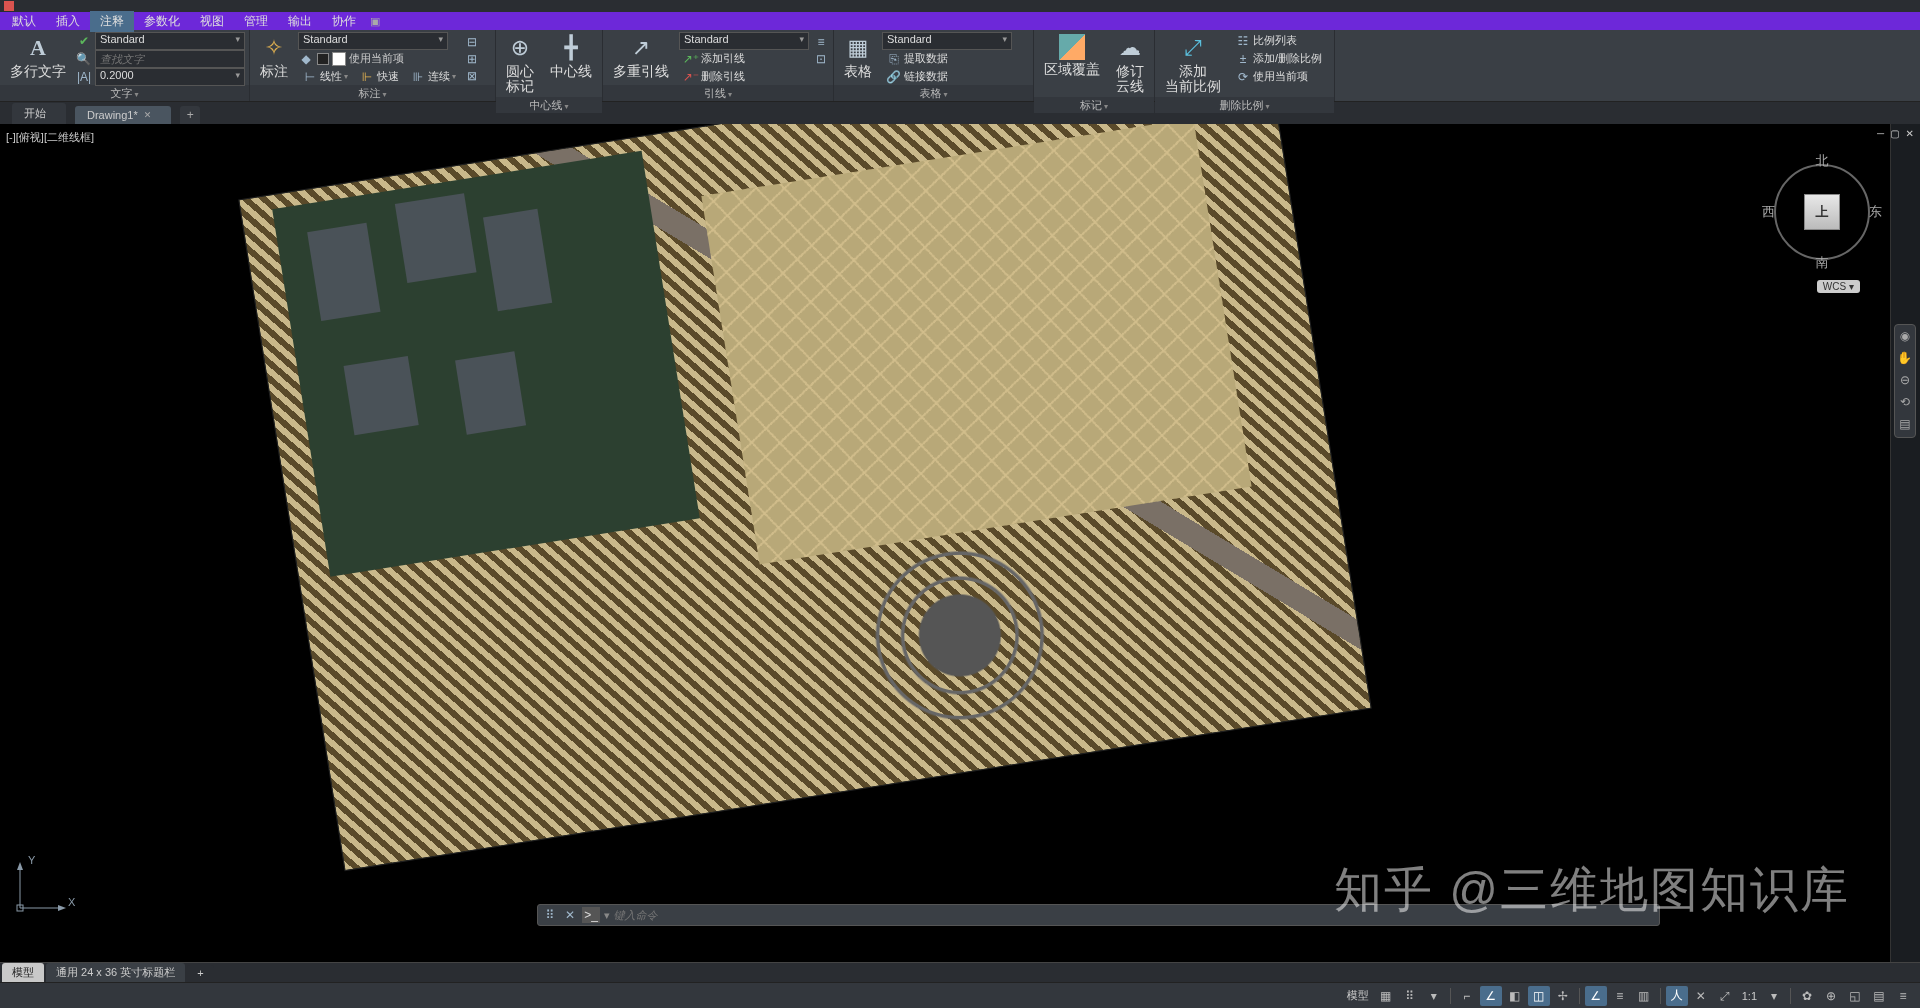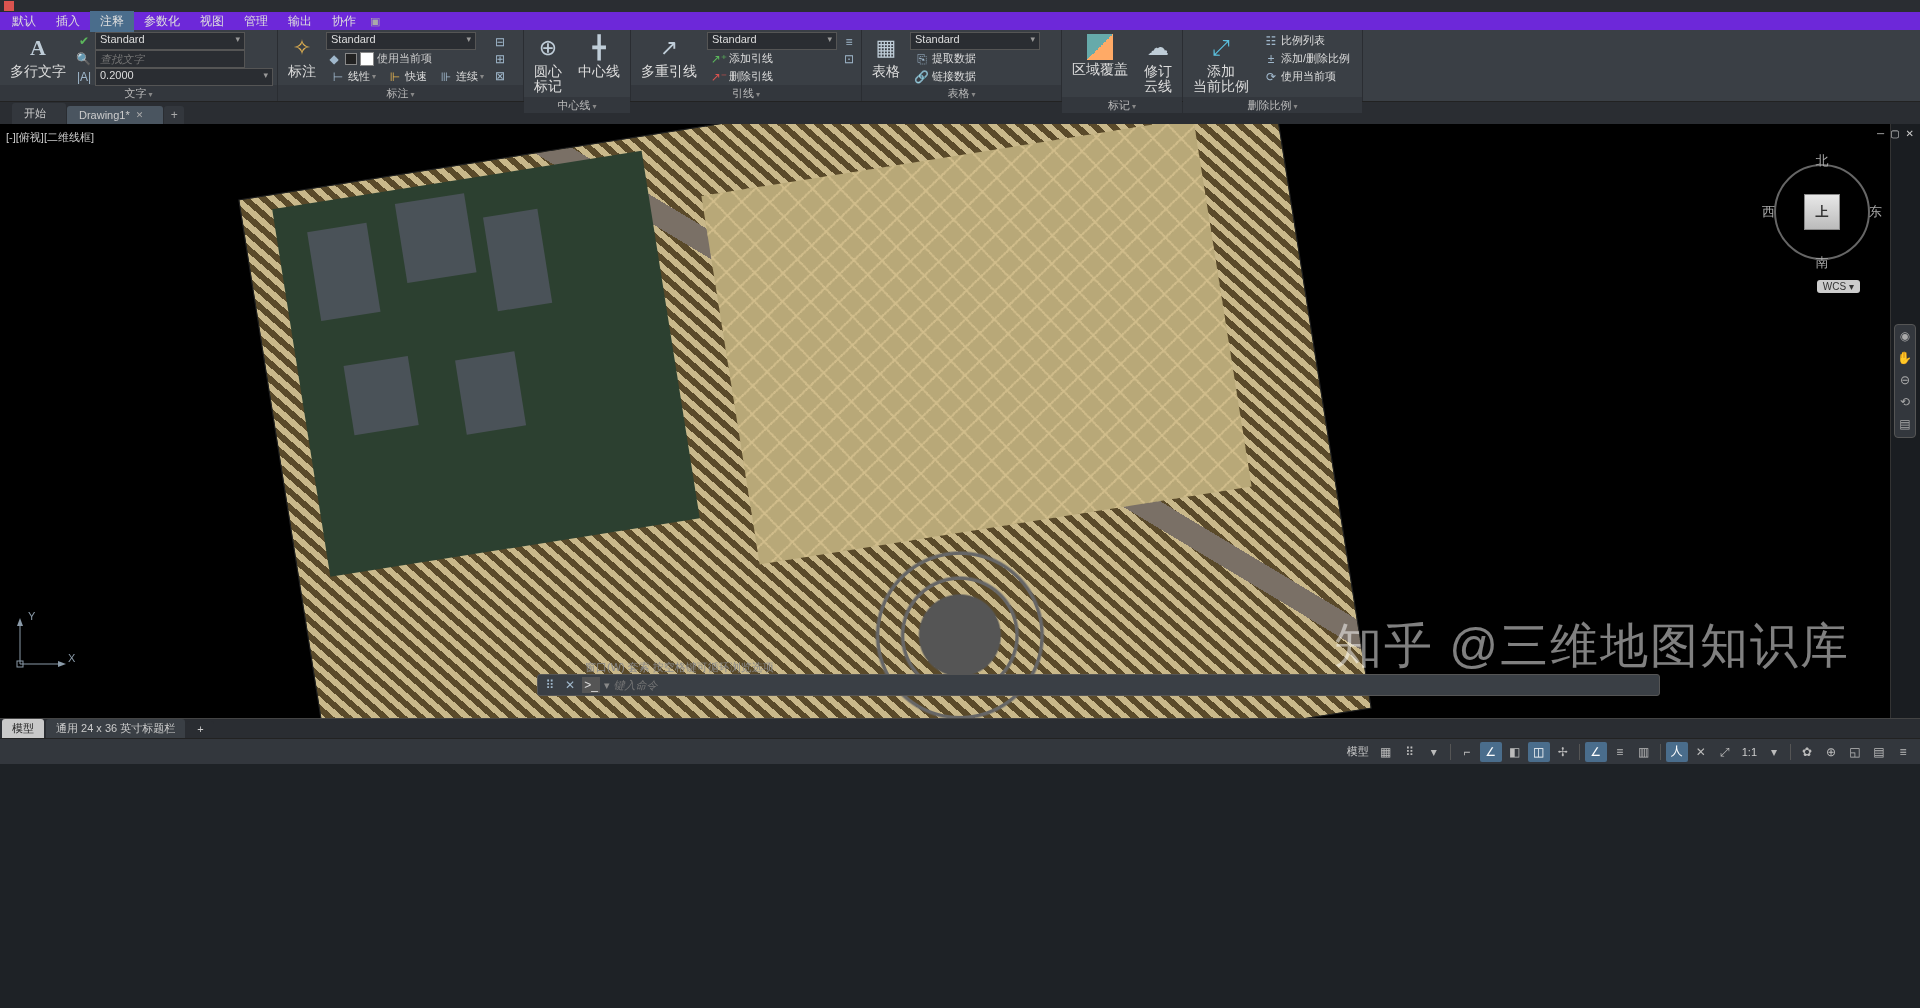--- a/index.html
+++ b/index.html
@@ -30,28 +30,28 @@
 .row-line { display: flex; align-items: center; gap: 3px; height: 17px; }
 .small-ico { width: 16px; height: 16px; display: flex; align-items: center; justify-content: center; font-size: 12px; color: #a0b8cc; cursor: pointer; }
 .dd { background: #2a2d32; border: 1px solid #555; color: #ddd; height: 18px; padding: 0 16px 0 4px; font-size: 11px; position: relative; min-width: 120px; }
 .dd::after { content: "▾"; position: absolute; right: 4px; top: 1px; color: #999; font-size: 9px; }
 .txt-in { background: #2a2d32; border: 1px solid #555; color: #ddd; height: 18px; padding: 0 4px; font-size: 11px; }
 .chk { width: 12px; height: 12px; border: 1px solid #888; background: #222; }
 .swatch { width: 14px; height: 14px; background: #fff; border: 1px solid #888; }
 .small-btn { display: flex; align-items: center; gap: 2px; padding: 1px 4px; color: #ddd; font-size: 11px; cursor: pointer; }
 
 
-.doc-tabs { height: 22px; background: #2a2d32; display: flex; align-items: flex-end; padding-left: 12px; gap: 0; }
+.doc-tabs { height: 22px; background: #2a2d32; display: flex; align-items: flex-end; padding-left: 12px; gap: 8px; }
 .doc-tab { padding: 3px 20px 3px 12px; background: #33373d; color: #ccc; font-size: 11px; border-radius: 3px 3px 0 0; margin-right: 1px; display: flex; align-items: center; gap: 6px; position: relative; }
 .doc-tab.active { background: #4a5560; }
 .doc-tab .close { font-size: 9px; color: #aaa; }
 .plus-tab { width: 20px; height: 18px; background: #33373d; color: #aaa; text-align: center; border-radius: 3px 3px 0 0; font-size: 12px; line-height: 18px; }
 
 
-.work { position: relative; height: 594px; background: #1a1d21; display: flex; }
+.work { position: relative; height: 838px; background: #1a1d21; display: flex; }
 .side-strip-l { width: 215px; background: #000; position: relative; }
 .canvas { flex: 1; background: #000; position: relative; overflow: hidden; }
 .side-strip-r { width: 30px; background: #1a1d21; border-left: 1px solid #333; }
 
 .view-label { position: absolute; top: 6px; left: 6px; color: #ccc; font-size: 11px; z-index: 3; }
 
 .aerial { position: absolute; width: 1040px; height: 680px; left: 70px; top: -10px; transform: rotate(-9deg);
   background:
     radial-gradient(circle at 62% 80%, #555 0 40px, transparent 42px),
     radial-gradient(circle at 62% 80%, transparent 55px, #666 56px 58px, transparent 60px),
@@ -142,21 +142,21 @@
         <div class="row-line">
           <div class="small-ico" style="color:#5cb85c">✔</div>
           <div class="dd" style="width:150px">Standard</div>
         </div>
         <div class="row-line">
           <div class="small-ico">🔍</div>
           <input class="txt-in" style="width: 150px; font-style: italic; color: rgb(136, 136, 136);" placeholder="查找文字">
         </div>
         <div class="row-line">
           <div class="small-ico">|A|</div>
-          <div class="dd" style="width:178px">0.2000</div>
+          <div class="dd" style="width:150px">0.2000</div>
         </div>
       </div>
     </div>
     <div class="ribbon-panel-title">文字</div>
   </div>
 
   <div class="ribbon-panel" style="min-width:246px">
     <div class="ribbon-panel-body">
       <div class="big-btn">
         <div class="ico" style="color:#e0b050">✧</div>
@@ -343,21 +343,20 @@
       </svg>
       <span style="position:absolute;left:18px;top:-4px">Y</span>
       <span style="position:absolute;left:58px;top:38px">X</span>
     </div>
   </div>
 
   <div class="canvas">
     <div class="aerial"></div>
     <div class="watermark">知乎 @三维地图知识库</div>
     <div class="cmd-wrap">
-      <div class="cmd-hist">窗口(W) 套索   按空格键可循环浏览选项</div>
       <div class="cmd-line">
         <span class="small-ico">⠿</span>
         <span class="small-ico">✕</span>
         <span class="small-ico" style="background:#555;color:#ddd;width:18px">&gt;_</span>
         <span style="color:#888">▾</span>
         <input placeholder="键入命令" style="">
       </div>
     </div>
   </div>
 

